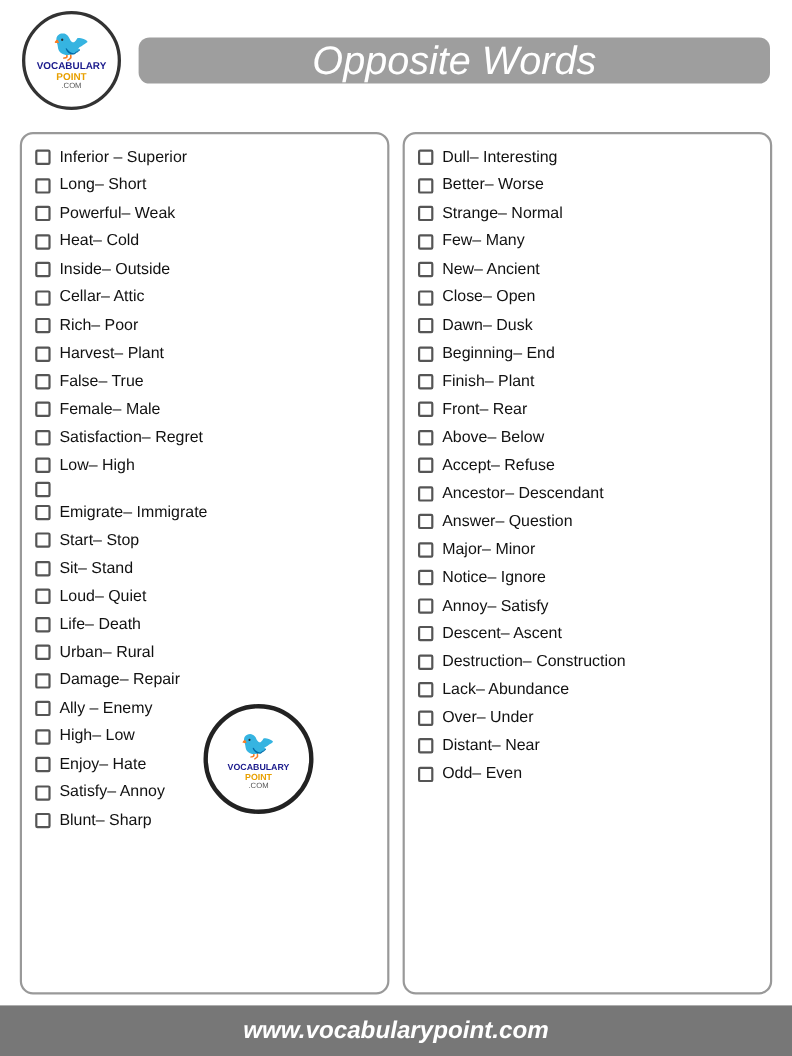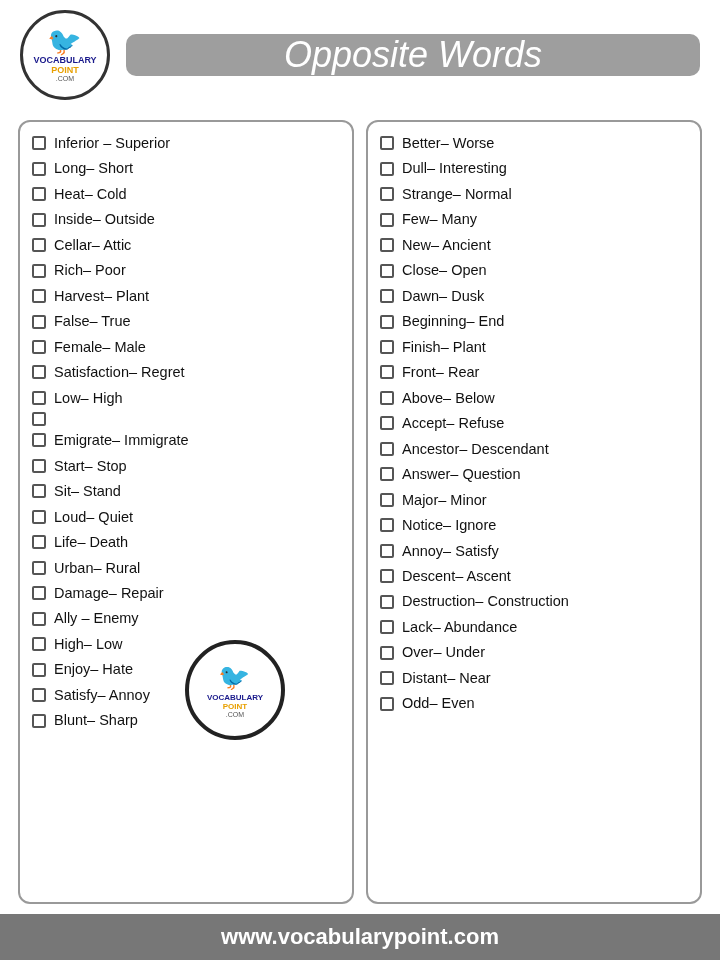--- a/index.html
+++ b/index.html
@@ -123,20 +123,21 @@
     
     .footer {
       width: 100%;
       background: #777;
       padding: 10px 0;
       text-align: center;
     }
     .footer span {
       font-size: 22px;
       color: #fff;
+      font-style: italic;
       font-weight: bold;
     }
 
     
     .watermark {
       position: absolute;
       left: 185px;
       top: 530px;
       width: 100px;
       height: 100px;
@@ -177,20 +178,24 @@
       <div class="word-item">
         <span class="checkbox-icon"></span>
         <span>Inferior – Superior</span>
       </div>
       <div class="word-item">
         <span class="checkbox-icon"></span>
         <span>Long– Short</span>
       </div>
       <div class="word-item">
         <span class="checkbox-icon"></span>
+        <span>Powerful– Weak</span>
+      </div>
+      <div class="word-item">
+        <span class="checkbox-icon"></span>
         <span>Heat– Cold</span>
       </div>
       <div class="word-item">
         <span class="checkbox-icon"></span>
         <span>Inside– Outside</span>
       </div>
       <div class="word-item">
         <span class="checkbox-icon"></span>
         <span>Cellar– Attic</span>
       </div>
@@ -267,25 +272,25 @@
       </div>
       <div class="word-item">
         <span class="checkbox-icon"></span>
         <span>Blunt– Sharp</span>
       </div>
     </div>
 
   <div class="column" id="right-col">
       <div class="word-item">
         <span class="checkbox-icon"></span>
+        <span>Dull– Interesting</span>
+      </div>
+      <div class="word-item">
+        <span class="checkbox-icon"></span>
         <span>Better– Worse</span>
-      </div>
-      <div class="word-item">
-        <span class="checkbox-icon"></span>
-        <span>Dull– Interesting</span>
       </div>
       <div class="word-item">
         <span class="checkbox-icon"></span>
         <span>Strange– Normal</span>
       </div>
       <div class="word-item">
         <span class="checkbox-icon"></span>
         <span>Few– Many</span>
       </div>
       <div class="word-item">

